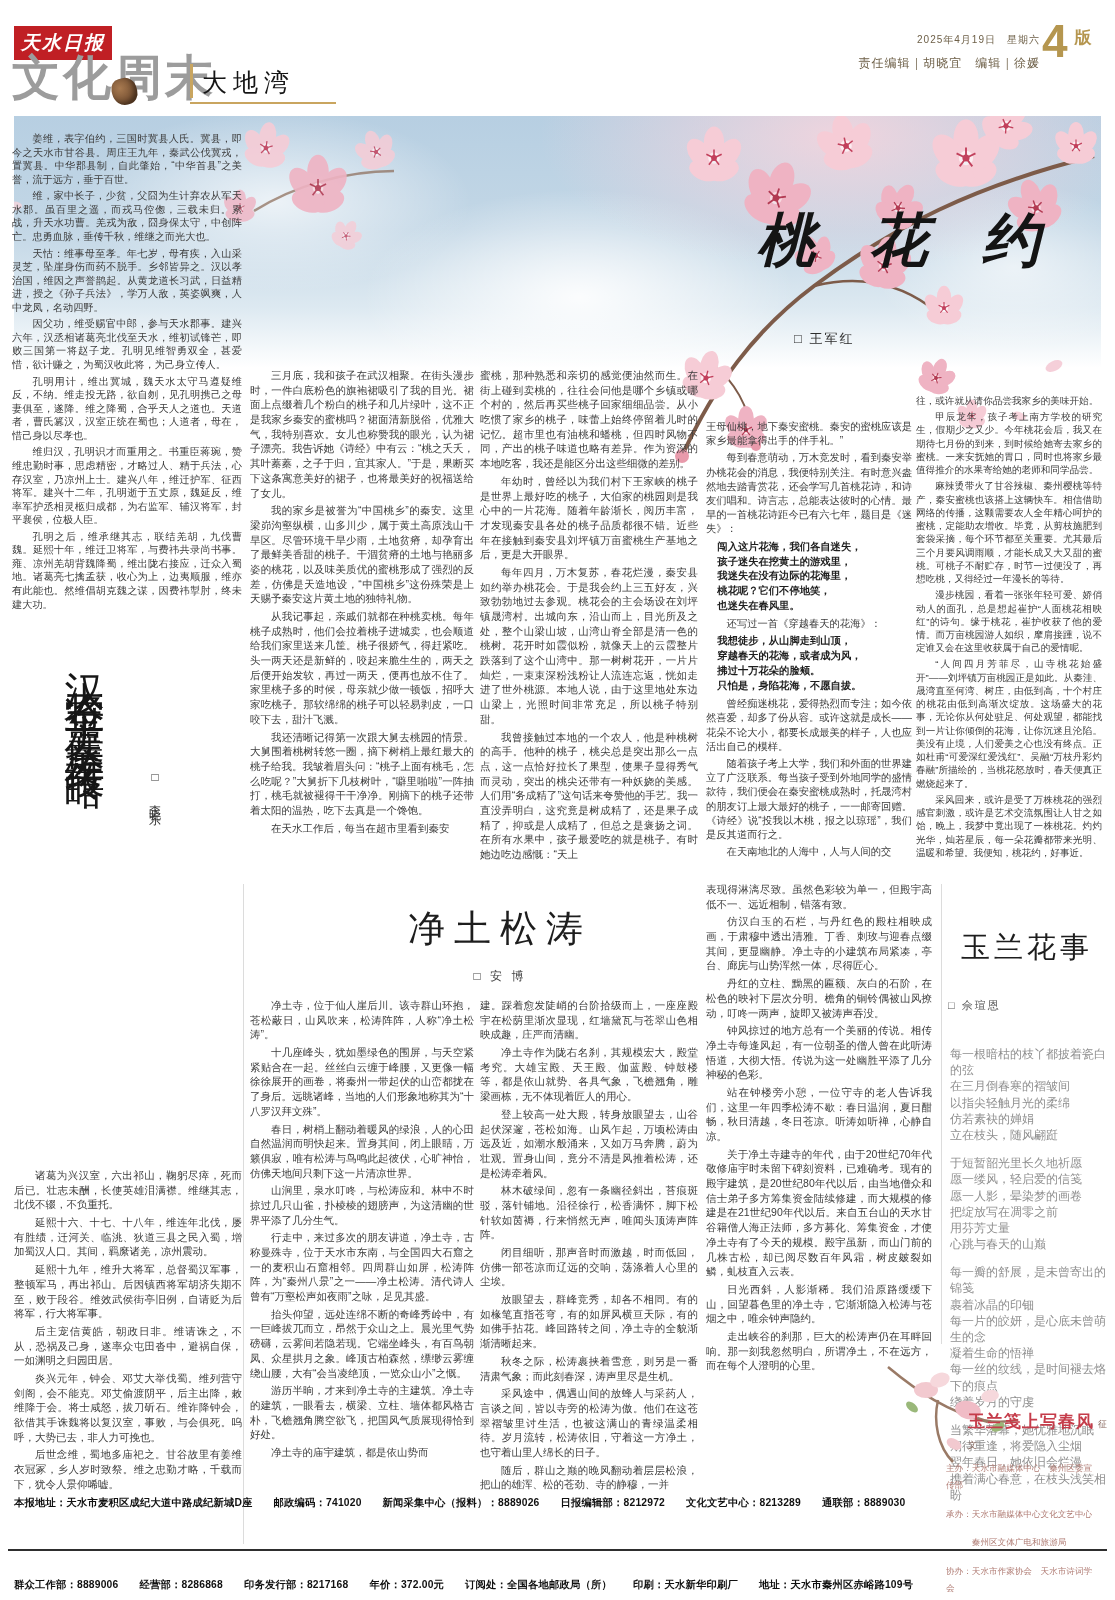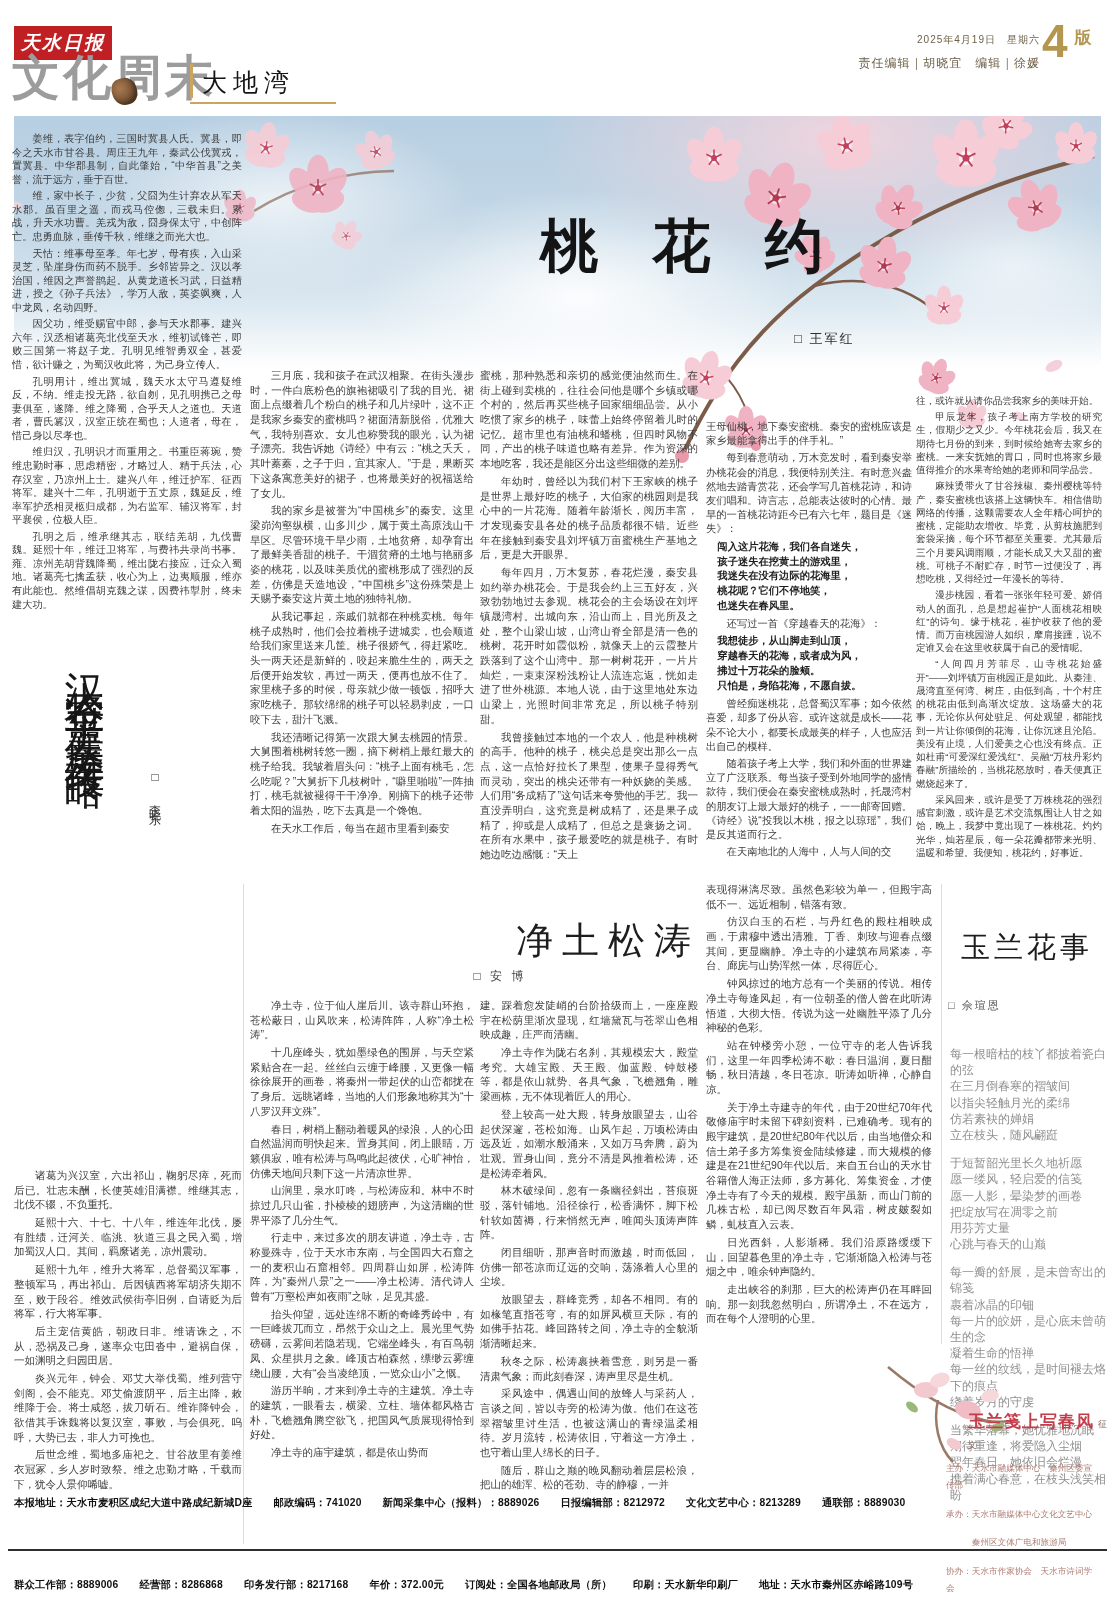--- a/index.html
+++ b/index.html
@@ -25,40 +25,40 @@
   .page-word{font-size:17px;font-weight:600;color:#b5964f;margin-left:7px;vertical-align:14px;letter-spacing:0;}
   
   .banner{left:14px;top:116px;width:1087px;height:252px;z-index:0;
     background:
       radial-gradient(ellipse 430px 190px at 76% 8%, rgba(248,213,221,.85), rgba(248,213,221,0) 70%),
       radial-gradient(ellipse 300px 150px at 52% 72%, rgba(255,255,255,.9), rgba(255,255,255,0) 72%),
       radial-gradient(ellipse 280px 130px at 24% 34%, rgba(255,255,255,.7), rgba(255,255,255,0) 70%),
       radial-gradient(ellipse 200px 120px at 92% 60%, rgba(255,255,255,.6), rgba(255,255,255,0) 70%),
       linear-gradient(180deg,#b7cfe2 0%,#c3d7e6 45%,#dde9f1 76%,#ffffff 100%);}
   .blossom-svg{left:14px;top:116px;width:1087px;height:368px;z-index:1;pointer-events:none;}
-  .main-title{left:540px;top:208px;width:520px;text-align:left;z-index:2;
+  .main-title{left:540px;top:202px;width:520px;text-align:right;z-index:2;
               font-family:"Liberation Serif","DejaVu Serif",serif;font-weight:700;
-              font-size:58px;letter-spacing:20px;color:#141414;}
+              font-size:58px;letter-spacing:20px;color:#141414;font-style:italic;}
   .main-byline{left:794px;top:330px;z-index:2;font-size:13px;color:#2d2d2d;letter-spacing:2px;}
   
   .bt{font-size:10.5px;line-height:1.4;color:#3c3c3c;text-align:justify;overflow:hidden;}
   .bt p{margin:0 0 3px 0;text-indent:2em;}
   .bt p.noind{text-indent:0;}
   .poem{font-weight:700;white-space:pre-line;text-indent:0 !important;padding-left:1.1em;
         color:#1e1e1e;margin:2px 0 4px 0;font-size:10.3px;line-height:1.45;}
   .small4{font-size:9.6px;line-height:1.38;}
   .intro{font-size:10.2px;line-height:1.33;}
   
   .v-headline{left:58px;top:640px;height:520px;writing-mode:vertical-rl;z-index:2;
               font-size:40px;font-weight:400;letter-spacing:10px;color:#161616;}
   .v-byline{left:146px;top:770px;height:140px;writing-mode:vertical-rl;z-index:2;
             font-size:12px;letter-spacing:4px;color:#333;}
   
-  .mid-title{left:300px;top:904px;width:400px;text-align:right;z-index:2;
-             font-size:37px;font-weight:400;letter-spacing:9px;color:#1d1d1d;margin-top:12px;}
+  .mid-title{left:300px;top:904px;width:400px;text-align:center;z-index:2;
+             font-size:37px;font-weight:400;letter-spacing:9px;color:#1d1d1d;}
   .mid-byline{left:300px;top:968px;width:400px;text-align:center;z-index:2;font-size:12px;color:#444;letter-spacing:3px;}
   .right-title{left:948px;top:928px;width:158px;text-align:center;z-index:2;
                font-size:29px;font-weight:400;letter-spacing:4px;color:#1d1d1d;}
   .right-byline{left:948px;top:998px;width:158px;text-align:left;z-index:2;font-size:11px;color:#555;letter-spacing:2px;}
   .yulan-poem{left:950px;top:1046px;width:162px;z-index:2;font-size:12px;line-height:1.35;color:#8f8f8f;}
   .yulan-poem .stanza{white-space:pre-line;margin:0 0 12px 0;}
   .divider-v{width:1px;background:#dcdcdc;z-index:1;}
   .box-title{left:968px;top:1410px;z-index:3;font-size:17px;font-weight:700;color:#c53c4a;letter-spacing:1px;}
   .box-tag{font-size:9px;font-weight:400;color:#8a6a60;margin-left:4px;letter-spacing:0;}
   .org-block{left:934px;top:1448px;width:178px;z-index:3;font-size:8.6px;line-height:1.95;color:#b07c74;}
@@ -181,21 +181,21 @@
     <p class="poem">闯入这片花海，我们各自迷失，
 孩子迷失在挖黄土的游戏里，
 我迷失在没有边际的花海里，
 桃花呢？它们不停地笑，
 也迷失在春风里。</p>
     <p>还写过一首《穿越春天的花海》：</p>
     <p class="poem">我想徒步，从山脚走到山顶，
 穿越春天的花海，或者成为风，
 拂过十万花朵的脸颊。
 只怕是，身陷花海，不愿自拔。</p>
-    <p>曾经痴迷桃花，总督蜀汉军事；如今依然喜爱，却多了份从容。或许这就是成长——花朵不论大小，都要长成最美的样子，人也应活出自己的模样。</p>
+    <p>曾经痴迷桃花，爱得热烈而专注；如今依然喜爱，却多了份从容。或许这就是成长——花朵不论大小，都要长成最美的样子，人也应活出自己的模样。</p>
     <p>随着孩子考上大学，我们和外面的世界建立了广泛联系。每当孩子受到外地同学的盛情款待，我们便会在秦安蜜桃成熟时，托晟湾村的朋友订上最大最好的桃子，一一邮寄回赠。《诗经》说“投我以木桃，报之以琼瑶”，我们是反其道而行之。</p>
     <p>在天南地北的人海中，人与人间的交</p>
   </div>
 
   <div class="abs bt small4 txt" style="left:916px;top:394px;width:186px;height:480px">
     <p class="noind">往，或许就从请你品尝我家乡的美味开始。</p>
     <p>甲辰龙年，孩子考上南方学校的研究生，假期少之又少。今年桃花会后，我又在期待七月份的到来，到时候给她寄去家乡的蜜桃。一来安抚她的胃口，同时也将家乡最值得推介的水果寄给她的老师和同学品尝。</p>
     <p>麻辣烫带火了甘谷辣椒、秦州樱桃等特产，秦安蜜桃也该搭上这辆快车。相信借助网络的传播，这颗需要农人全年精心呵护的蜜桃，定能助农增收。毕竟，从剪枝施肥到套袋采摘，每个环节都至关重要。尤其最后三个月要风调雨顺，才能长成又大又甜的蜜桃。可桃子不耐贮存，时节一过便没了，再想吃桃，又得经过一年漫长的等待。</p>
     <p>漫步桃园，看着一张张年轻可爱、娇俏动人的面孔，总是想起崔护“人面桃花相映红”的诗句。缘于桃花，崔护收获了他的爱情。而万亩桃园游人如织，摩肩接踵，说不定谁又会在这里收获属于自己的爱情呢。</p>
     <p>“人间四月芳菲尽，山寺桃花始盛开”——刘坪镇万亩桃园正是如此。从秦洼、晟湾直至何湾、树庄，由低到高，十个村庄的桃花由低到高渐次绽放。这场盛大的花事，无论你从何处驻足、何处观望，都能找到一片让你倾倒的花海，让你沉迷且沦陷。美没有止境，人们爱美之心也没有终点。正如杜甫“可爱深红爱浅红”、吴融“万枝丹彩灼春融”所描绘的，当桃花怒放时，春天便真正燃烧起来了。</p>
@@ -246,20 +246,21 @@
     <p>闭目细听，那声音时而激越，时而低回，仿佛一部苍凉而辽远的交响，荡涤着人心里的尘埃。</p>
     <p>放眼望去，群峰竞秀，却各不相同。有的如椽笔直指苍穹，有的如屏风横亘天际，有的如佛手拈花。峰回路转之间，净土寺的全貌渐渐清晰起来。</p>
     <p>秋冬之际，松涛裹挟着雪意，则另是一番清肃气象；而此刻春深，涛声里尽是生机。</p>
     <p>采风途中，偶遇山间的放蜂人与采药人，言谈之间，皆以寺旁的松涛为傲。他们在这苍翠褶皱里讨生活，也被这满山的青绿温柔相待。岁月流转，松涛依旧，守着这一方净土，也守着山里人绵长的日子。</p>
     <p>随后，群山之巅的晚风翻动着层层松浪，把山的雄浑、松的苍劲、寺的静穆，一并</p>
   </div>
 
   <div class="abs bt txt" style="left:706px;top:882px;width:226px;height:664px">
     <p class="noind">表现得淋漓尽致。虽然色彩较为单一，但殿宇高低不一、远近相制，错落有致。</p>
     <p>仿汉白玉的石栏，与丹红色的殿柱相映成画，于肃穆中透出清雅。丁香、刺玫与迎春点缀其间，更显幽静。净土寺的小建筑布局紧凑，亭台、廊庑与山势浑然一体，尽得匠心。</p>
+    <p>丹红的立柱、黝黑的匾额、灰白的石阶，在松色的映衬下层次分明。檐角的铜铃偶被山风撩动，叮咚一两声，旋即又被涛声吞没。</p>
     <p>钟风掠过的地方总有一个美丽的传说。相传净土寺每逢风起，有一位朝圣的僧人曾在此听涛悟道，大彻大悟。传说为这一处幽胜平添了几分神秘的色彩。</p>
     <p>站在钟楼旁小憩，一位守寺的老人告诉我们，这里一年四季松涛不歇：春日温润，夏日酣畅，秋日清越，冬日苍凉。听涛如听禅，心静自凉。</p>
     <p>关于净土寺建寺的年代，由于20世纪70年代敬修庙宇时未留下碑刻资料，已难确考。现有的殿宇建筑，是20世纪80年代以后，由当地僧众和信士弟子多方筹集资金陆续修建，而大规模的修建是在21世纪90年代以后。来自五台山的天水甘谷籍僧人海正法师，多方募化、筹集资金，才使净土寺有了今天的规模。殿宇虽新，而山门前的几株古松，却已阅尽数百年风霜，树皮皴裂如鳞，虬枝直入云表。</p>
     <p>日光西斜，人影渐稀。我们沿原路缓缓下山，回望暮色里的净土寺，它渐渐隐入松涛与苍烟之中，唯余钟声隐约。</p>
     <p>走出峡谷的刹那，巨大的松涛声仍在耳畔回响。那一刻我忽然明白，所谓净土，不在远方，而在每个人澄明的心里。</p>
   </div>
 
   <div class="abs divider-v" style="left:243px;top:884px;height:660px"></div>
   <div class="abs divider-v" style="left:941px;top:884px;height:460px"></div>
 

